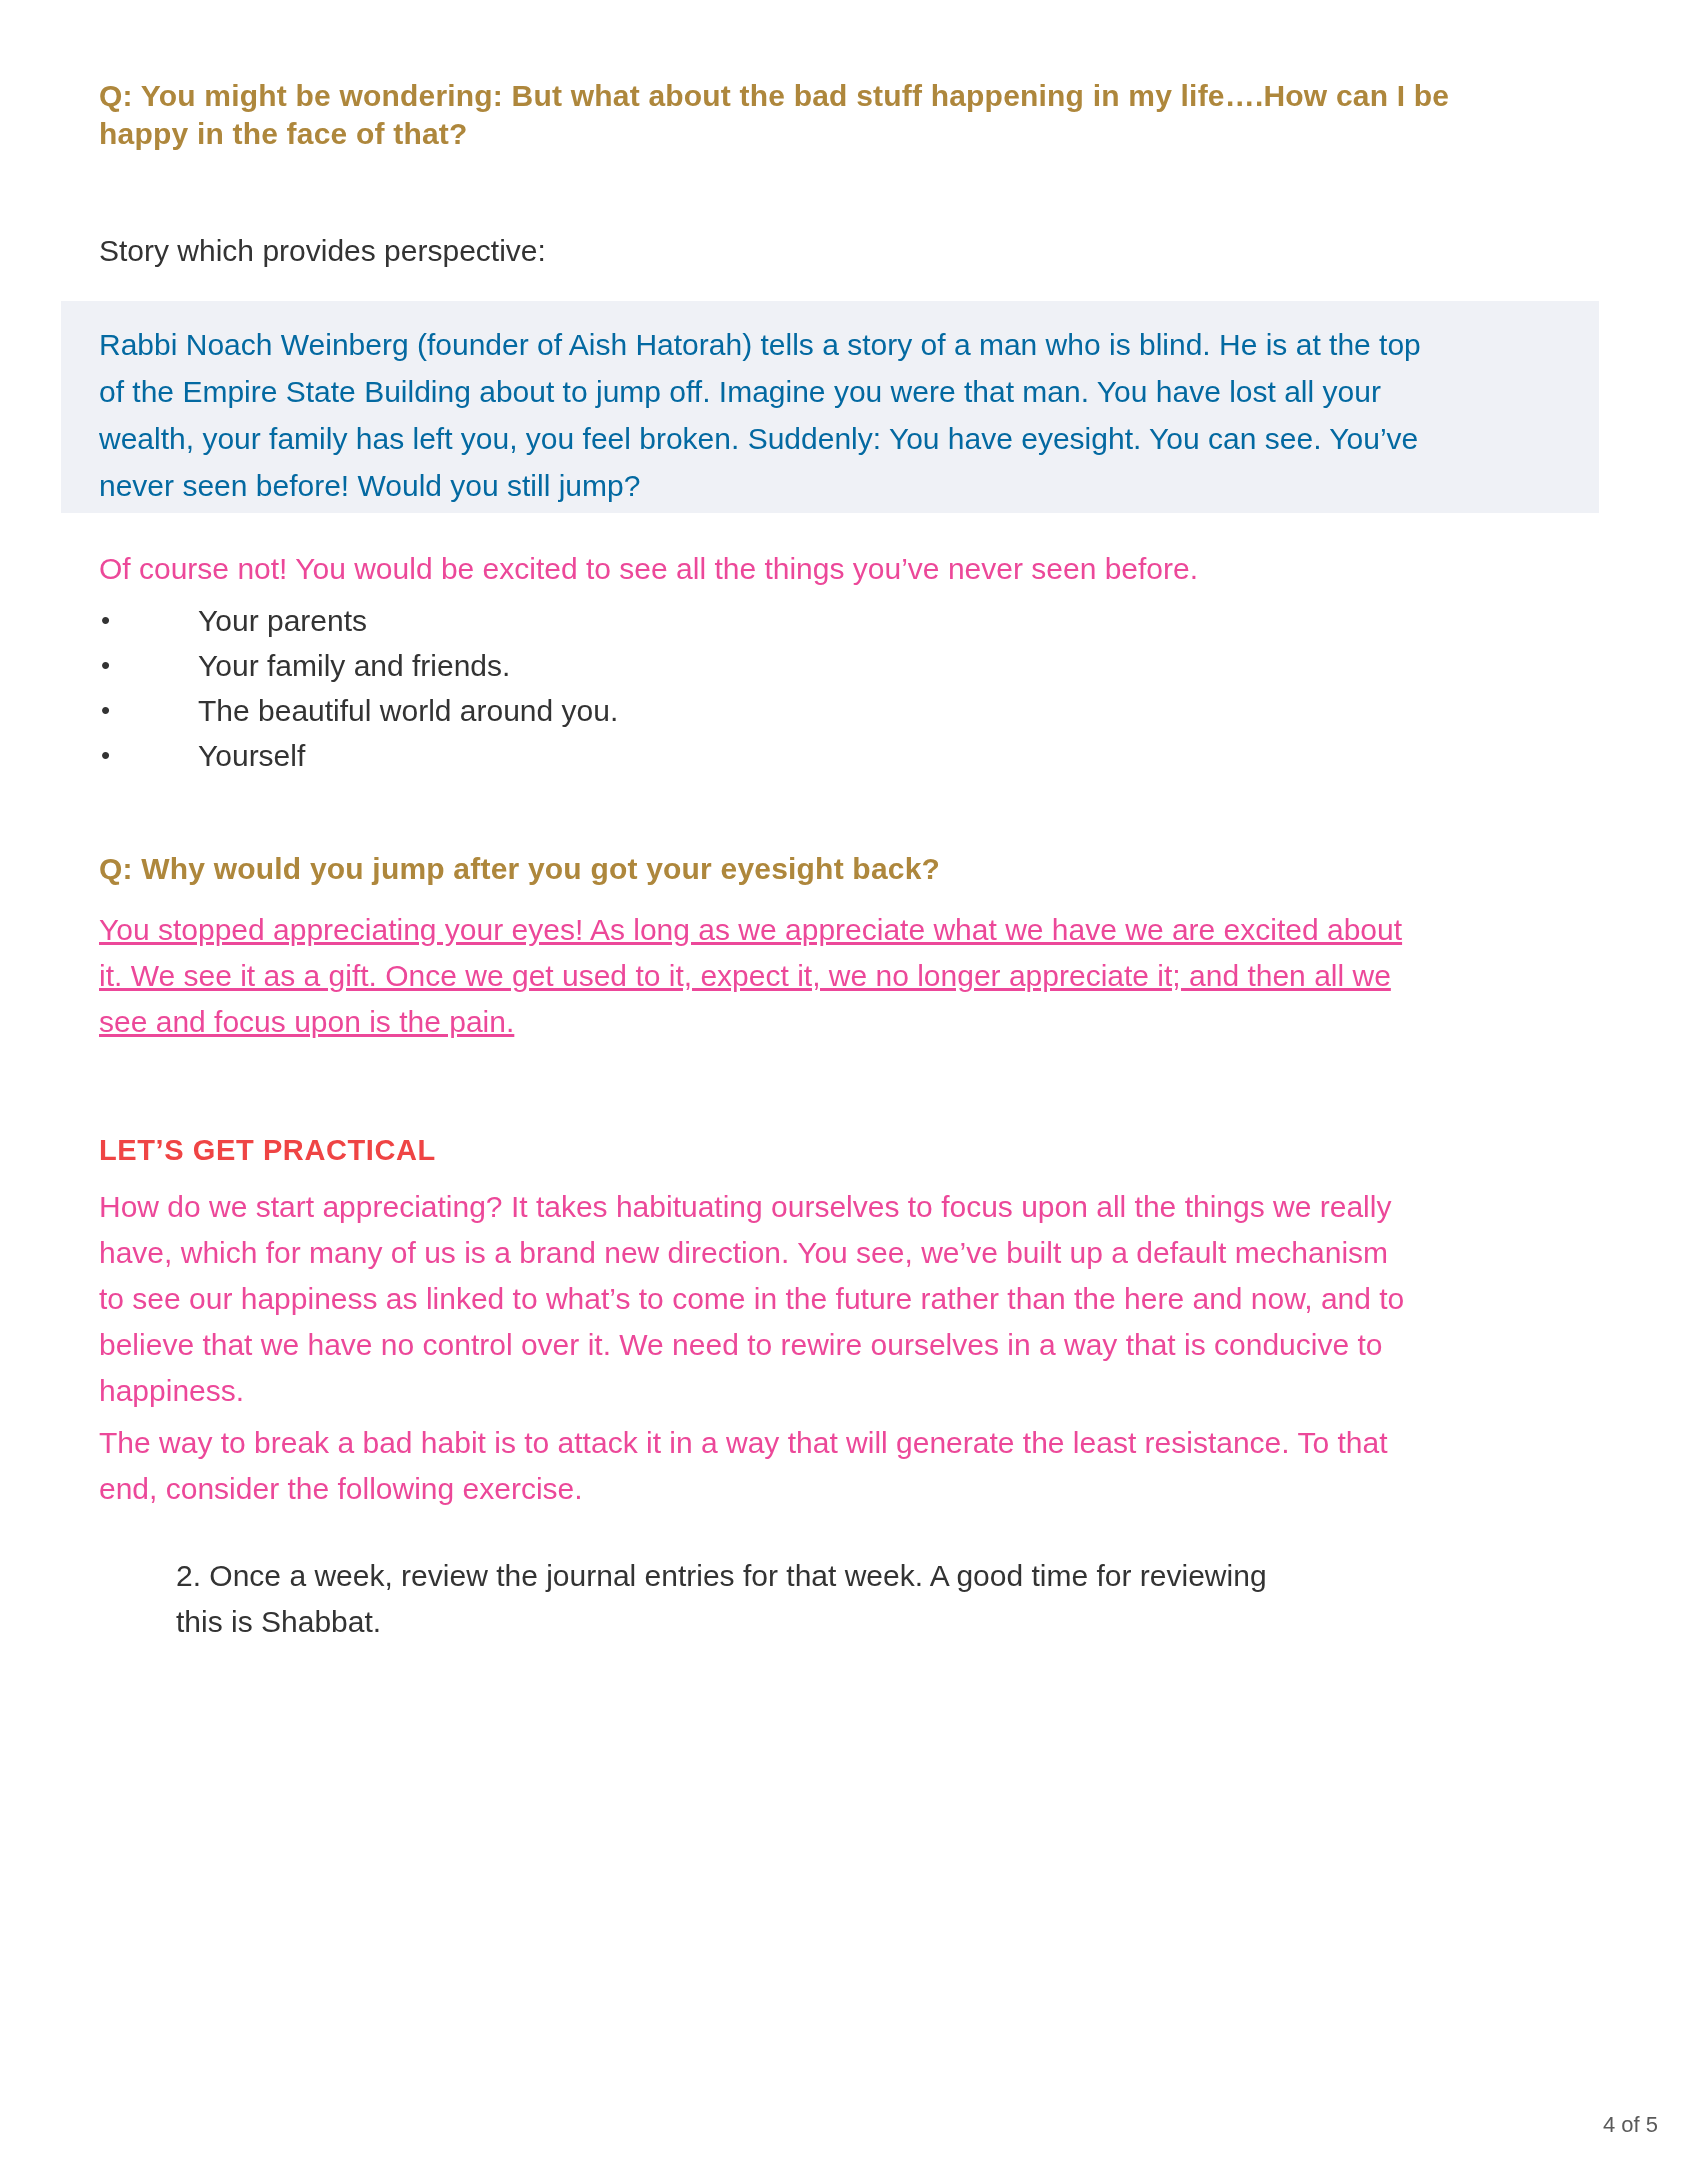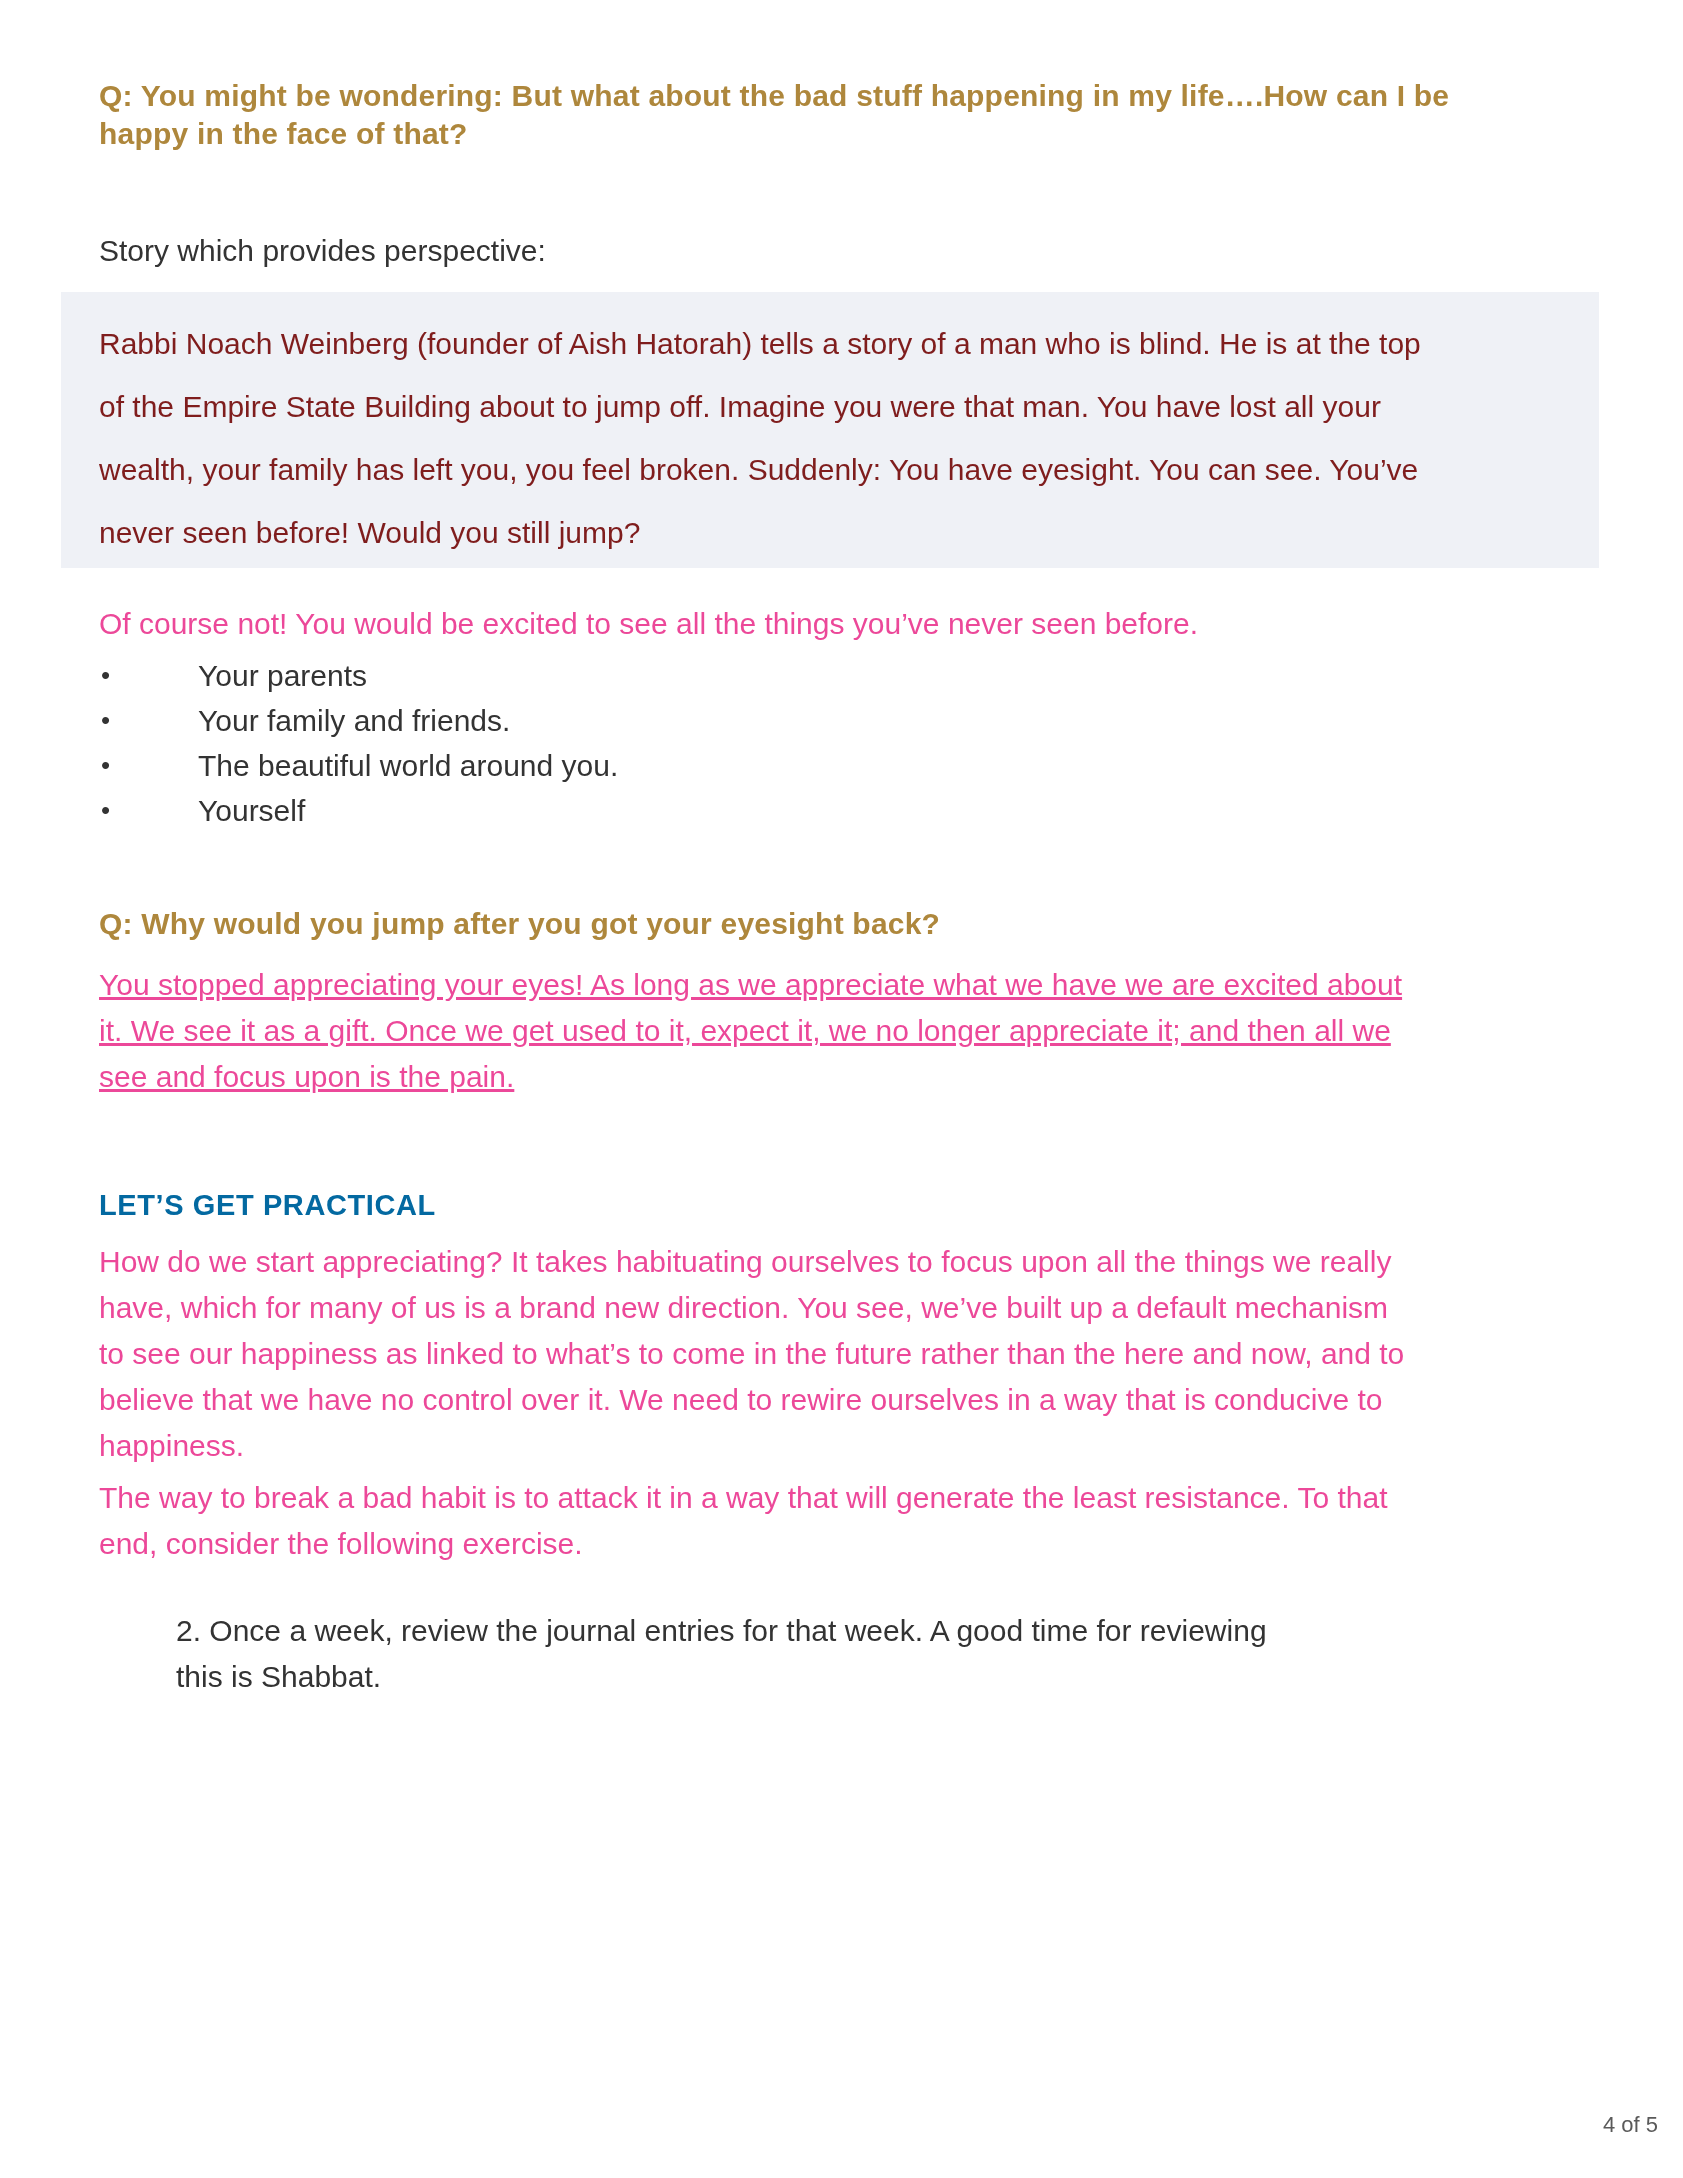--- a/index.html
+++ b/index.html
@@ -39,28 +39,28 @@
     color: #ae873c;
     letter-spacing: 0.2px;
   }
   .story-intro {
     margin-top: 75px;
     font-size: 30px;
     line-height: 46px;
     color: #333333;
   }
   .quote-box {
-    margin-top: 18px;
+    margin-top: 27px;
     margin-left: -38px;          
     width: 1460px;
     background: #eff1f6;
     padding: 20px 40px 4px 38px;
     font-size: 30px;
-    line-height: 63px;
-    color: #7f1d1d;
+    line-height: 47px;
+    color: #0369a1;
   }
   .body-para {
     font-size: 30px;
     line-height: 46px;
     color: #ec4899;
     max-width: 1465px;
   }
   .of-course   { margin-top: 33px; }
   .enthralled  { margin-top: 18px; }
   .q2-body     { margin-top: 18px; text-decoration: underline; }
@@ -81,21 +81,21 @@
   }
   .bullet-list .dot {
     width: 97px;
     flex: 0 0 97px;
     font-size: 26px;
   }
   .section-heading {
     font-size: 29px;
     line-height: 40px;
     font-weight: bold;
-    color: #0369a1;
+    color: #ef4444;
     letter-spacing: 0.6px;
   }
   .practical-heading { margin-top: 85px; }
   .first-step-heading { margin-top: 40px; }
 
   .exercise-item {
     margin-left: 77px;
     font-size: 30px;
     line-height: 46px;
     color: #333333;

